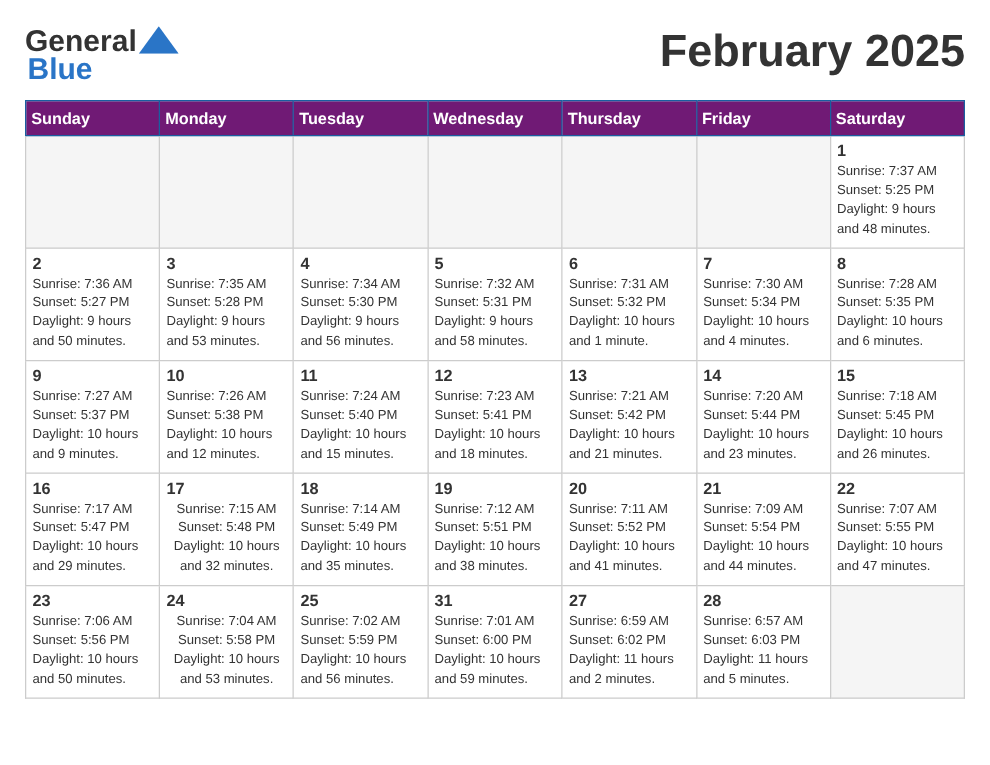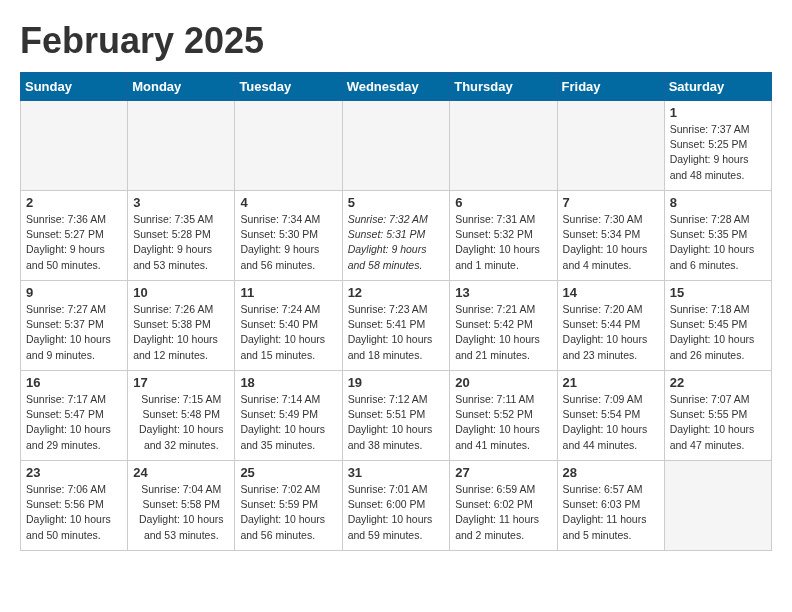--- a/index.html
+++ b/index.html
@@ -32,21 +32,21 @@
     .location {
       font-size: 16px;
       color: #333;
     }
     .calendar {
       width: 100%;
       border-collapse: collapse;
       border: 1px solid #ccc;
     }
     .calendar th {
-      background-color: #0369a1;
+      background-color: #701a75;
       color: #fff;
       font-size: 13px;
       font-weight: bold;
       padding: 6px 4px;
       border: 1px solid #1a5fa0;
       text-align: left;
     }
     .calendar td {
       vertical-align: top;
       border: 1px solid #ccc;
@@ -72,20 +72,29 @@
       color: #333;
     }
     tr.week-row td {
       height: 90px;
     }
   </style>
 </head>
 <body>
 
 <div class="header">
+  <div class="logo">
+    <div style="display:flex;align-items:center;">
+      <span style="font-size:24px;font-weight:bold;color:#333;">General</span>
+      <svg width="32" height="22" viewBox="0 0 32 22" style="margin-left:2px;margin-top:-4px;">
+        <polygon points="0,22 16,0 32,22" fill="#2a75c7"></polygon>
+      </svg>
+    </div>
+    <span style="font-size:24px;font-weight:bold;color:#2a75c7;margin-top:-6px;padding-left:2px;">Blue</span>
+  </div>
   <div class="title-block">
     <div class="month-title">February 2025</div>
   </div>
 </div>
 
 <table class="calendar">
   <thead>
     <tr>
     <th>Sunday</th>
         <th>Monday</th>
@@ -125,21 +134,21 @@
 Daylight: 9 hours and 53 minutes.</div>
         </td>
         <td>
           <span class="day-num">4</span>
           <div class="day-info" style="white-space: pre-line;">Sunrise: 7:34 AM
 Sunset: 5:30 PM
 Daylight: 9 hours and 56 minutes.</div>
         </td>
         <td>
           <span class="day-num">5</span>
-          <div class="day-info" style="white-space: pre-line; font-style: italic;">Sunrise: 7:32 AM
+          <div class="day-info" style="white-space: pre-line;">Sunrise: 7:32 AM
 Sunset: 5:31 PM
 Daylight: 9 hours and 58 minutes.</div>
         </td>
         <td>
           <span class="day-num">6</span>
           <div class="day-info" style="white-space: pre-line;">Sunrise: 7:31 AM
 Sunset: 5:32 PM
 Daylight: 10 hours and 1 minute.</div>
         </td>
         <td>

